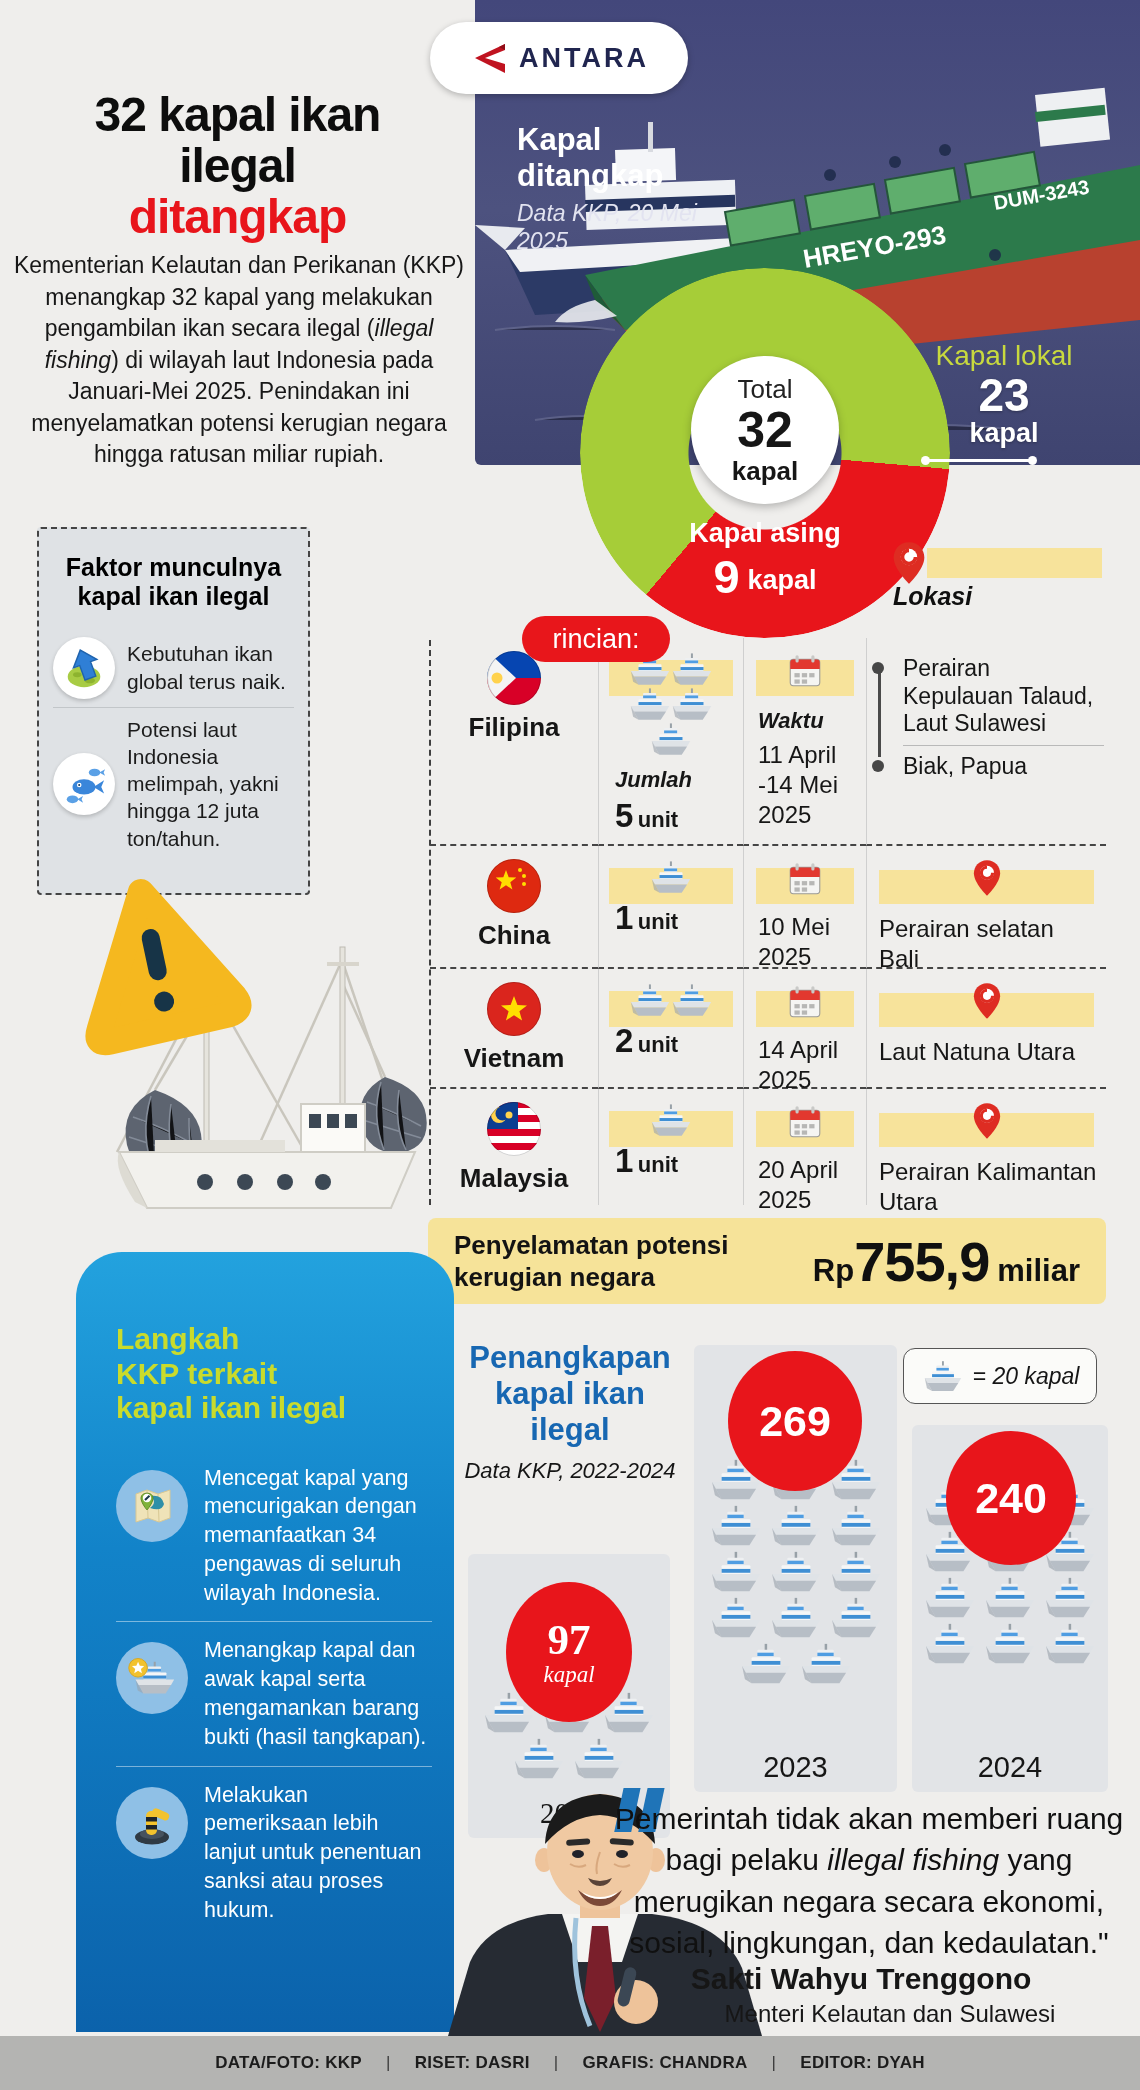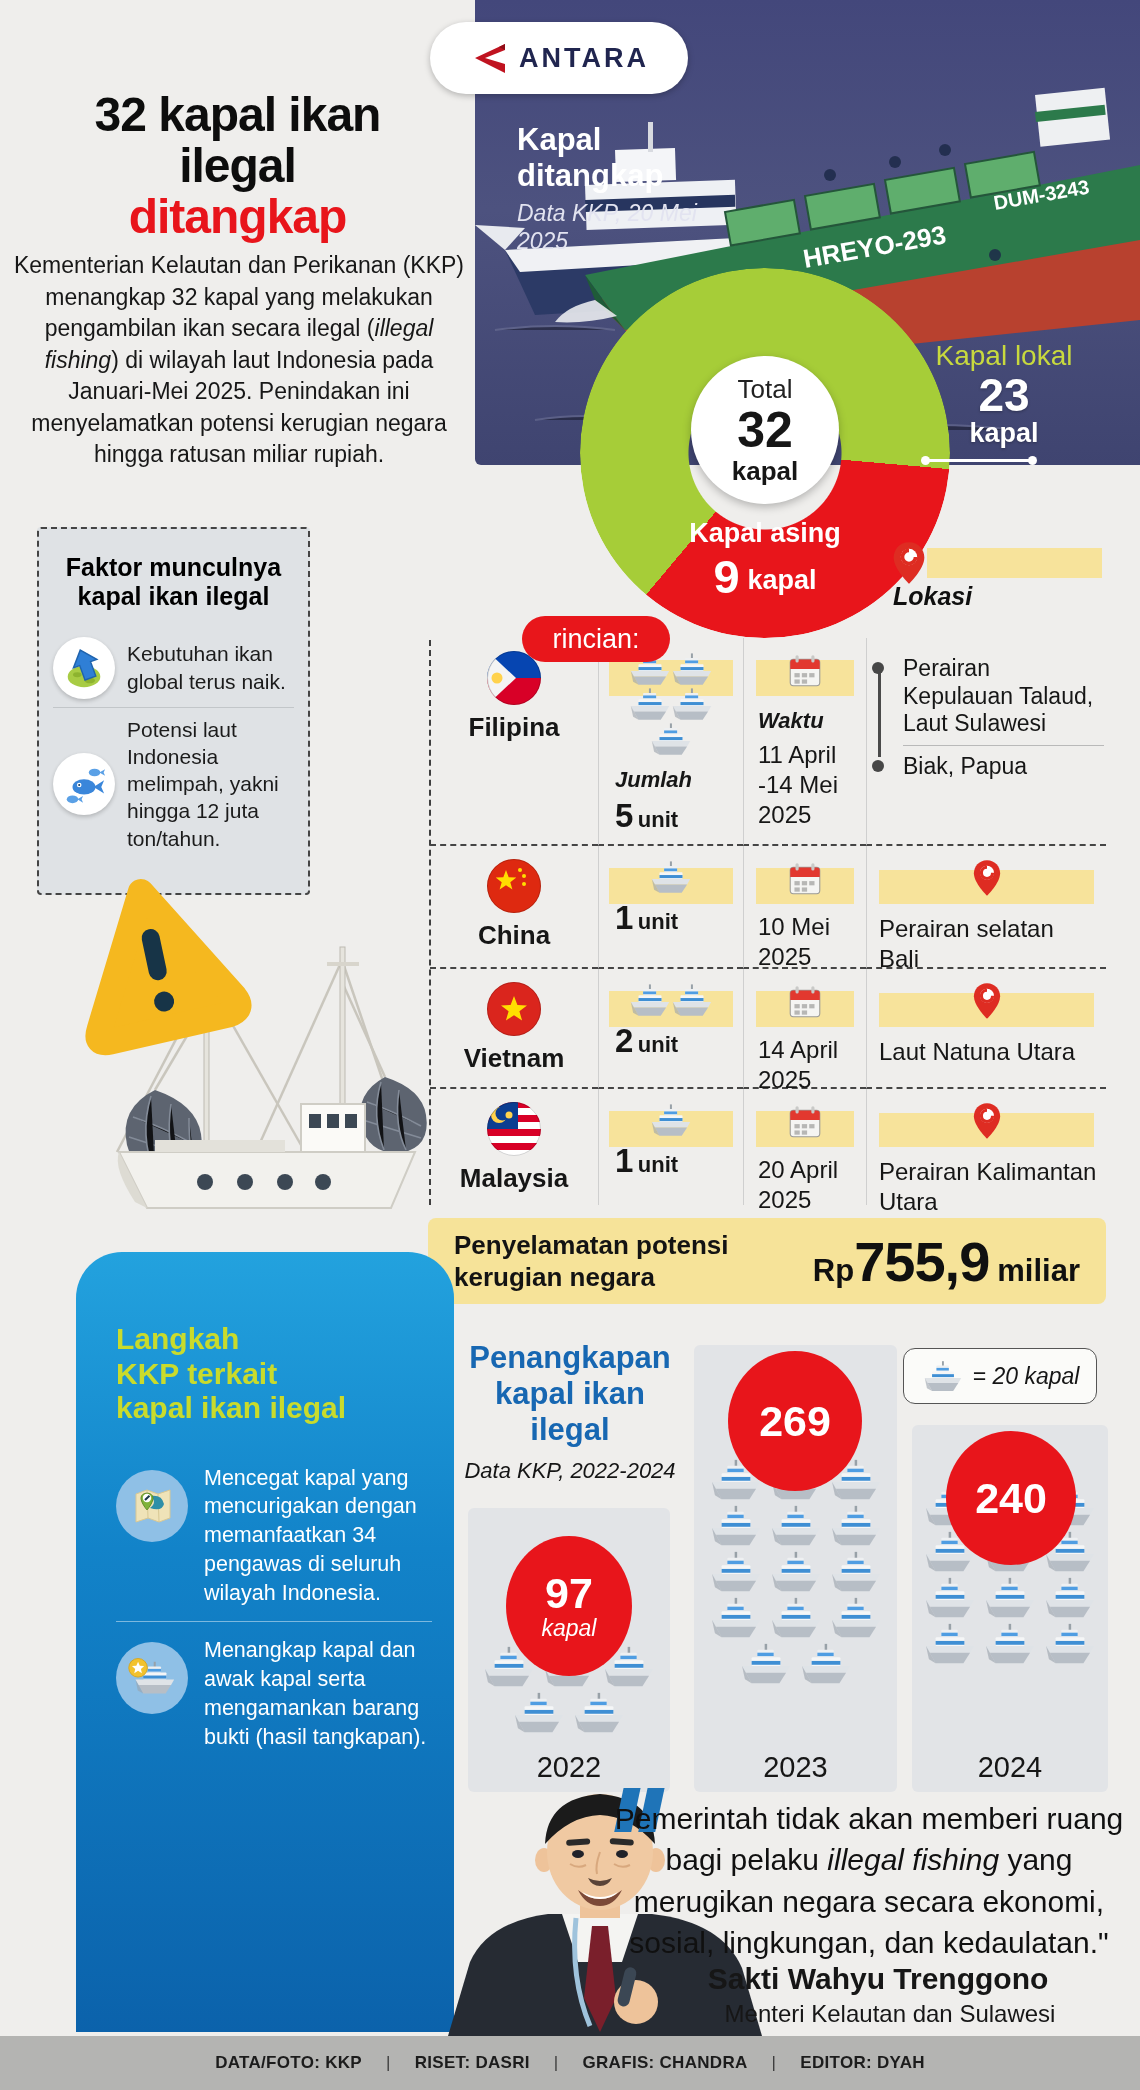--- a/index.html
+++ b/index.html
@@ -122,41 +122,41 @@
   .litem .ic{flex:0 0 72px;width:72px;height:72px;border-radius:50%;background:#8fc0e6;display:flex;align-items:center;justify-content:center;margin-top:6px;}
   .litem .tx{color:#fff;font-size:21.5px;line-height:1.34;}
 
   
   #chart-title{left:442px;top:1340px;width:256px;text-align:center;color:#1767b2;font-weight:bold;font-size:31px;line-height:1.16;}
   #chart-sub{left:430px;top:1458px;width:280px;text-align:center;font-style:italic;font-size:22px;color:#151515;}
   #legend{left:903px;top:1348px;width:194px;height:56px;background:#fbfbf9;border:1.5px solid #555;border-radius:12px;
           display:flex;align-items:center;justify-content:center;gap:8px;z-index:4;}
   #legend .tx{font-style:italic;font-size:23px;}
   .panel{position:absolute;background:#e2e4e7;border-radius:6px;}
-  #p2022{left:468px;top:1508px;width:202px;height:284px;}
+  #p2022{left:468px;top:1554px;width:202px;height:284px;font-family:Liberation Serif, serif;}
   #p2023{left:694px;top:1345px;width:203px;height:447px;}
   #p2024{left:912px;top:1425px;width:196px;height:367px;}
   .redc{position:absolute;background:#e8151b;border-radius:50%;color:#fff;display:flex;flex-direction:column;
         align-items:center;justify-content:center;z-index:3;line-height:1.0;}
   .redc .v{font-weight:bold;font-size:43px;}
   .redc .u{font-style:italic;font-size:23px;margin-top:2px;}
   #c97{left:38px;top:28px;width:126px;height:140px;}
   #c269{left:34px;top:6px;width:134px;height:140px;}
   #c240{left:34px;top:6px;width:130px;height:134px;}
   .ships-c{position:absolute;left:50%;transform:translateX(-50%);width:186px;z-index:1;}
   #p2022 .ships-c{top:136px;width:186px;}
   #p2023 .ships-c{top:112px;}
   #p2024 .ships-c{top:58px;}
   .year{position:absolute;bottom:8px;left:0;right:0;text-align:center;font-size:29px;color:#161616;}
 
   
   #portrait{left:430px;top:1790px;z-index:2;}
   #qmark{left:606px;top:1786px;z-index:3;}
   #quote{left:598px;top:1798px;width:542px;text-align:center;font-size:30px;line-height:1.38;color:#101010;z-index:3;}
-  #qname{left:628px;top:1962px;width:500px;text-align:center;font-weight:bold;font-size:30px;z-index:3;}
+  #qname{left:611px;top:1962px;width:500px;text-align:center;font-weight:bold;font-size:30px;z-index:3;}
   #qrole{left:640px;top:2000px;width:500px;text-align:center;font-size:24px;z-index:3;}
 
   
   #footer{left:0;top:2036px;width:1140px;height:54px;background:#b4b4b2;display:flex;align-items:center;justify-content:center;gap:24px;z-index:5;}
   #footer span{font-size:17px;font-weight:bold;color:#1c1c1c;letter-spacing:.3px;}
   #footer .pipe{color:#3c3c3c;font-weight:normal;}
 </style>
 </head>
 <body>
 
@@ -644,20 +644,33 @@
     <div class="litem" data-name="step-item">
       <span class="ic" data-name="ship-badge-icon">
         <svg width="52" height="46" viewBox="0 0 56 48">
           <use href="#ship" x="6" y="4" width="50" height="40"></use>
           <circle cx="13" cy="13" r="10" fill="#f2c22e" stroke="#d9a51a"></circle>
           <path d="M13,6.5 l1.9,4.3 4.7,.4 -3.5,3 1,4.6 -4.1,-2.5 -4.1,2.5 1,-4.6 -3.5,-3 4.7,-.4 Z" fill="#fff"></path>
         </svg>
       </span>
       <span class="tx" data-name="step-text">Menangkap kapal dan awak kapal serta mengamankan barang bukti (hasil tangkapan).</span>
     </div>
+    <div class="litem" data-name="step-item">
+      <span class="ic" data-name="gavel-icon">
+        <svg width="48" height="48" viewBox="0 0 48 48">
+          <ellipse cx="24" cy="38" rx="17" ry="7.5" fill="#2f3a44"></ellipse>
+          <ellipse cx="24" cy="35" rx="12" ry="5" fill="#46525e"></ellipse>
+          <rect x="18" y="12" width="11" height="24" rx="5" fill="#f2c22e"></rect>
+          <rect x="18" y="18" width="11" height="4.5" fill="#1d242b"></rect>
+            <rect x="18" y="26" width="11" height="4.5" fill="#1d242b"></rect>
+          <rect x="26" y="8" width="18" height="8" rx="4" fill="#f2c22e" transform="rotate(24 26 8)"></rect>
+        </svg>
+      </span>
+      <span class="tx" data-name="step-text">Melakukan pemeriksaan lebih lanjut untuk penentuan sanksi atau proses hukum.</span>
+    </div>
   </div>
 
   <div class="abs" id="chart-title" data-name="chart-title">
     <div>Penangkapan</div>
       <div>kapal ikan</div>
       <div>ilegal</div>
   </div>
   <div class="abs" id="chart-sub" data-name="chart-subtitle">Data KKP, 2022-2024</div>
   <div class="abs" id="legend" data-name="chart-legend">
     <svg class="shp-md" viewBox="0 0 60 48" data-name="ship-icon">

